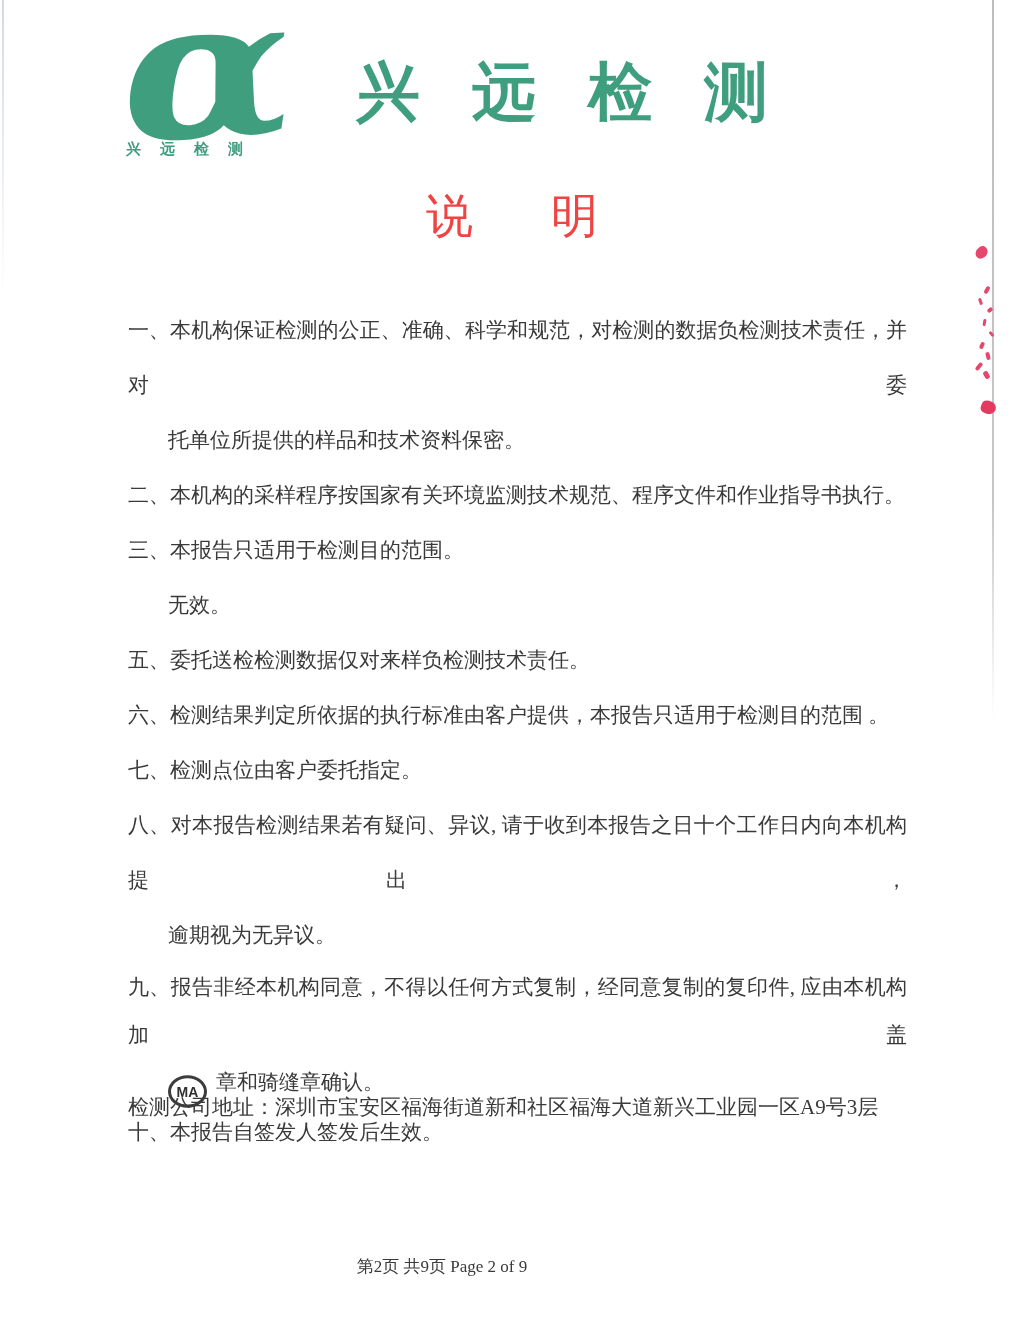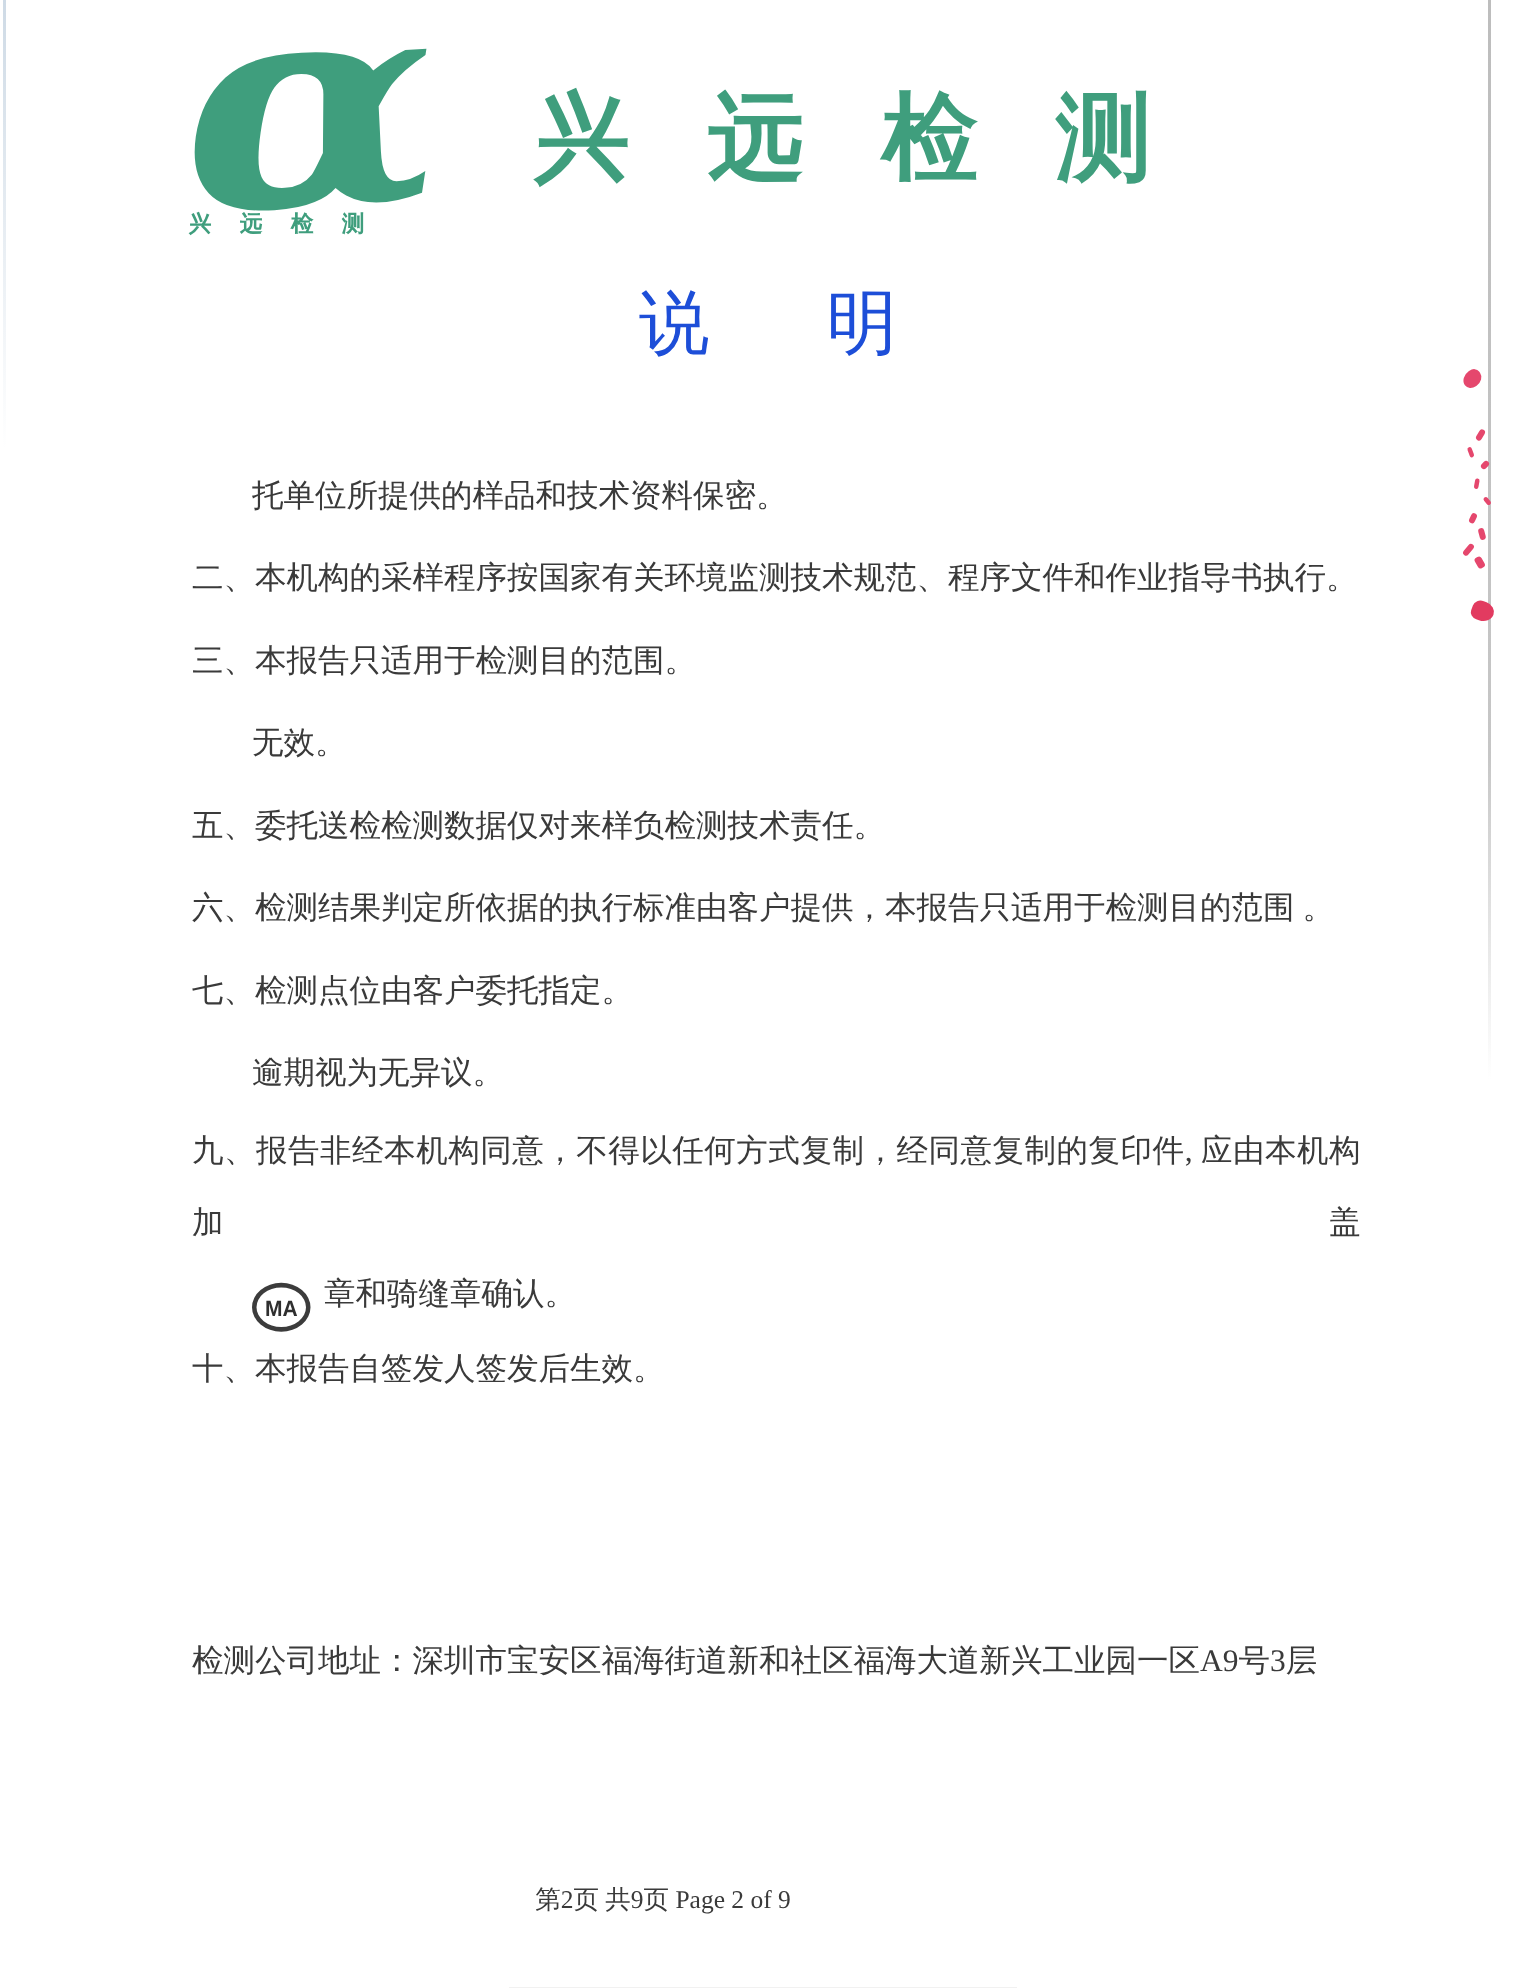--- a/index.html
+++ b/index.html
@@ -29,21 +29,21 @@
   .header-title {
     position:absolute; left:356px; top:52px;
     font-size:64px; font-weight:bold; color:#3f9e7d;
     letter-spacing:52px; white-space:nowrap; line-height:80px;
     font-family:"DejaVu Serif", serif;
   }
 
   
   .doc-title {
     position:absolute; left:0; top:186px; width:1024px;
-    text-align:center; font-size:47px; color:#1d4ed8; line-height:60px;
+    text-align:center; font-size:47px; color:#ef4444; line-height:60px;
   }
   .doc-title .c1 { margin-right:78px; }
 
   
   .content { position:absolute; left:128px; top:303px; width:779px; font-size:21px; color:#3a3a3a; }
   .line { line-height:55px; }
   .justify { text-align:justify; text-align-last:justify; }
   .indent { padding-left:40px; }
   .lh48 { line-height:48px; }
   .lh46 { line-height:46px; }
@@ -96,34 +96,36 @@
   </div>
 
   <div class="header-title">兴远检测</div>
 
   <div class="doc-title">
     <span class="c1">说</span><span>明</span>
   </div>
 
   <div class="content">
 
+    <div class="line justify">一、本机构保证检测的公正、准确、科学和规范，对检测的数据负检测技术责任，并对委</div>
     <div class="line indent">托单位所提供的样品和技术资料保密。</div>
 
     <div class="line">二、本机构的采样程序按国家有关环境监测技术规范、程序文件和作业指导书执行。</div>
 
     <div class="line">三、本报告只适用于检测目的范围。</div>
 
     <div class="line indent">无效。</div>
 
     <div class="line">五、委托送检检测数据仅对来样负检测技术责任。</div>
 
     <div class="line">六、检测结果判定所依据的执行标准由客户提供，本报告只适用于检测目的范围 。</div>
 
     <div class="line">七、检测点位由客户委托指定。</div>
 
+    <div class="line justify">八、对本报告检测结果若有疑问、异议, 请于收到本报告之日十个工作日内向本机构提出 ，</div>
     <div class="line indent">逾期视为无异议。</div>
 
     <div class="line justify lh48">九、报告非经本机构同意，不得以任何方式复制，经同意复制的复印件, 应由本机构加盖</div>
     <div class="line indent lh46"><span class="cma cma-start">MA</span><span>章和骑缝章确认。</span></div>
 
     <div class="line lh50">十、本报告自签发人签发后生效。</div>
   </div>
 
   <div class="address">检测公司地址：深圳市宝安区福海街道新和社区福海大道新兴工业园一区A9号3层</div>
 

